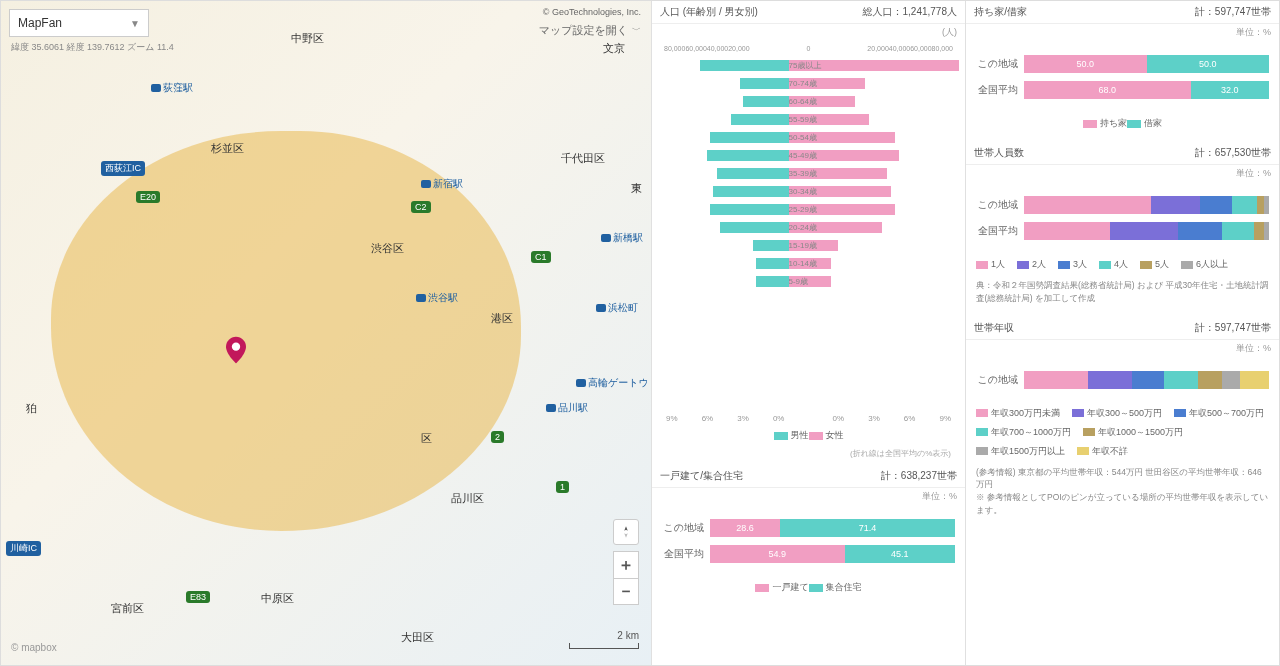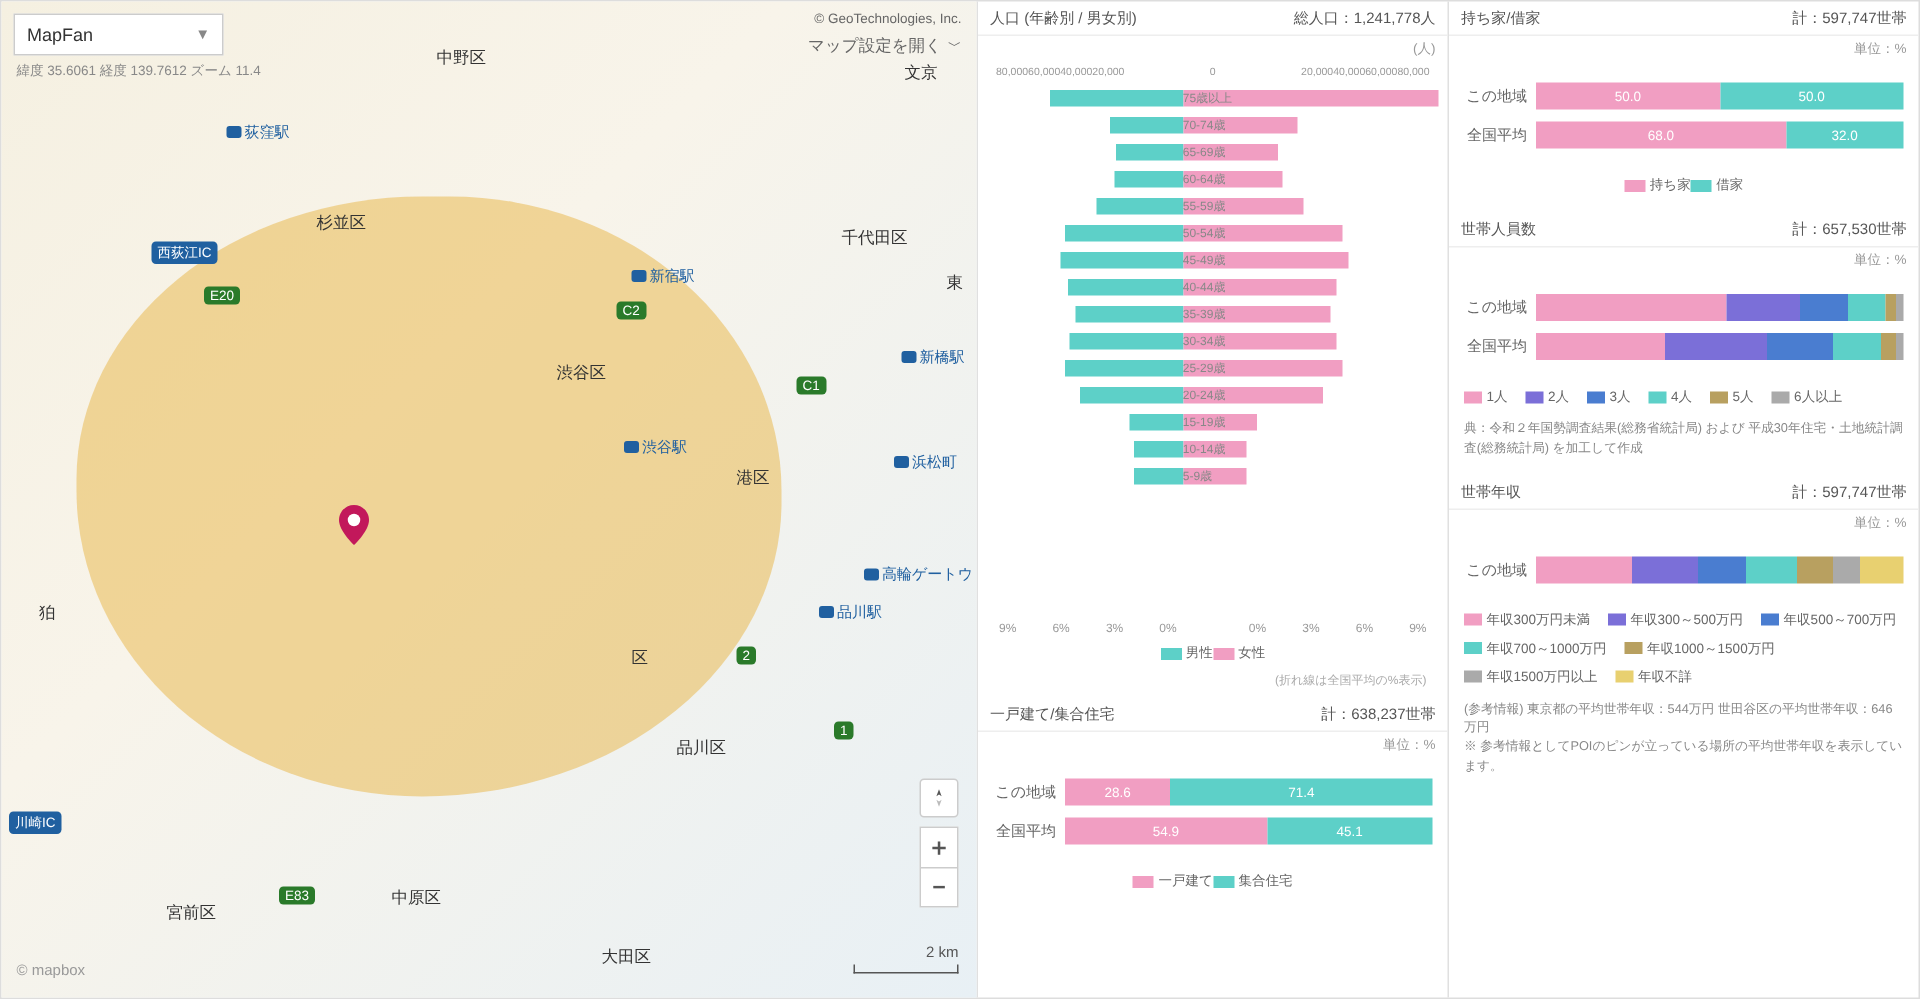--- a/index.html
+++ b/index.html
@@ -174,29 +174,20 @@
               <div class="half">
                 <div class="bar-l" style="width:37.5%"></div>
               </div>
     <div class="age-lbl">70-74歳</div>
     <div class="half right">
                 <div class="bar-r" style="width:45%"></div>
               </div>
             </div>
             <div class="pyramid-row">
               <div class="half">
-                <div class="bar-l" style="width:33.75%"></div>
-              </div>
-    <div class="age-lbl">65-69歳</div>
-    <div class="half right">
-                <div class="bar-r" style="width:37.5%"></div>
-              </div>
-            </div>
-            <div class="pyramid-row">
-              <div class="half">
                 <div class="bar-l" style="width:35%"></div>
               </div>
     <div class="age-lbl">60-64歳</div>
     <div class="half right">
                 <div class="bar-r" style="width:38.75%"></div>
               </div>
             </div>
             <div class="pyramid-row">
               <div class="half">
                 <div class="bar-l" style="width:43.75%"></div>
@@ -215,29 +206,20 @@
                 <div class="bar-r" style="width:62.5%"></div>
               </div>
             </div>
             <div class="pyramid-row">
               <div class="half">
                 <div class="bar-l" style="width:62.5%"></div>
               </div>
     <div class="age-lbl">45-49歳</div>
     <div class="half right">
                 <div class="bar-r" style="width:65%"></div>
-              </div>
-            </div>
-            <div class="pyramid-row">
-              <div class="half">
-                <div class="bar-l" style="width:58.75%"></div>
-              </div>
-    <div class="age-lbl">40-44歳</div>
-    <div class="half right">
-                <div class="bar-r" style="width:60%"></div>
               </div>
             </div>
             <div class="pyramid-row">
               <div class="half">
                 <div class="bar-l" style="width:55.00000000000001%"></div>
               </div>
     <div class="age-lbl">35-39歳</div>
     <div class="half right">
                 <div class="bar-r" style="width:57.49999999999999%"></div>
               </div>

